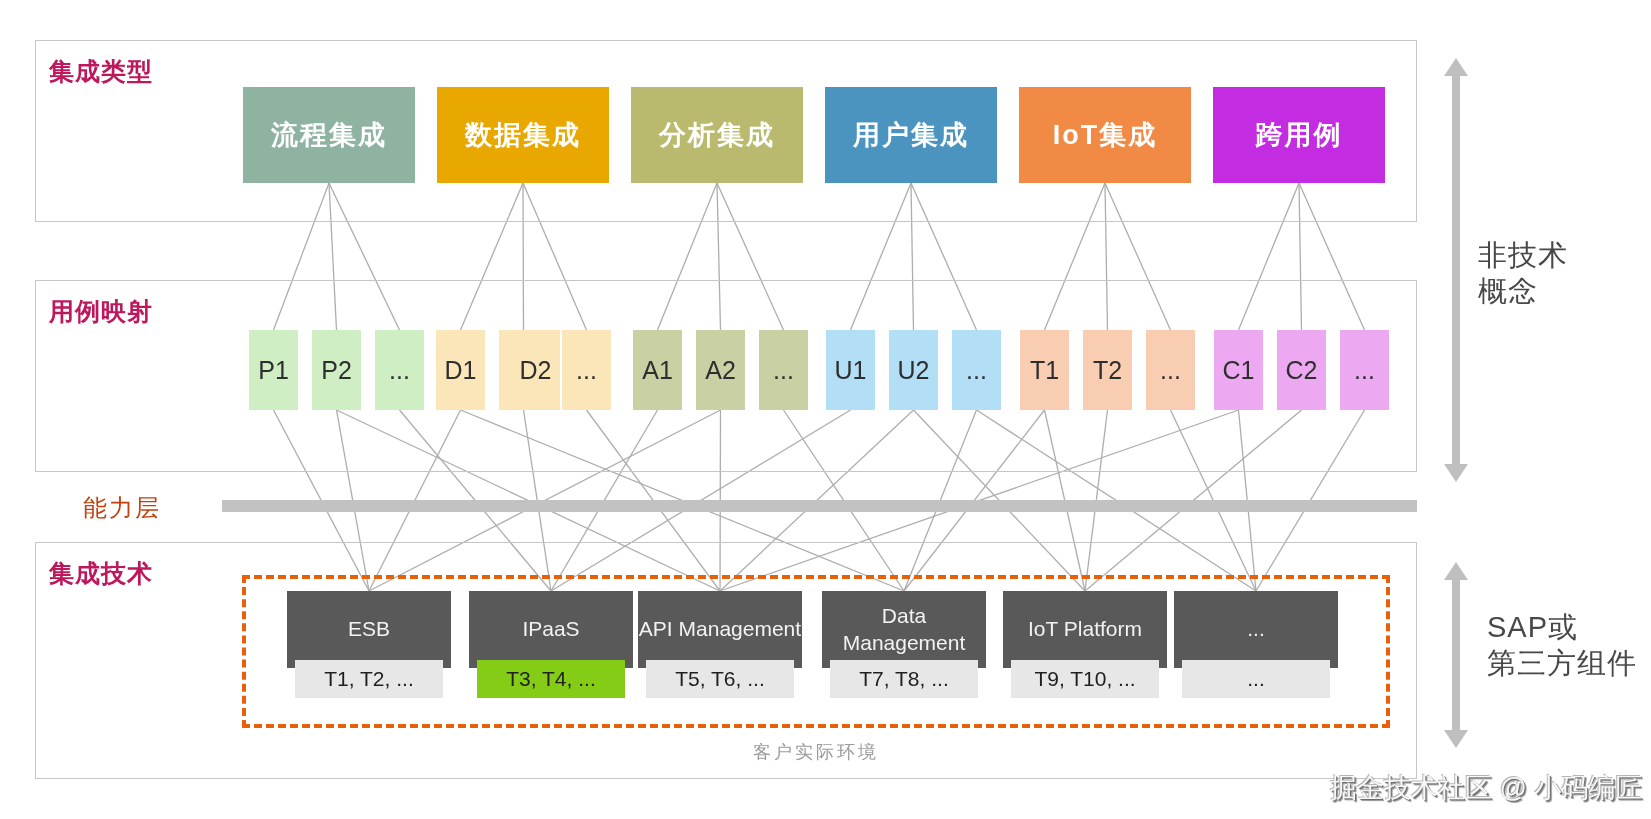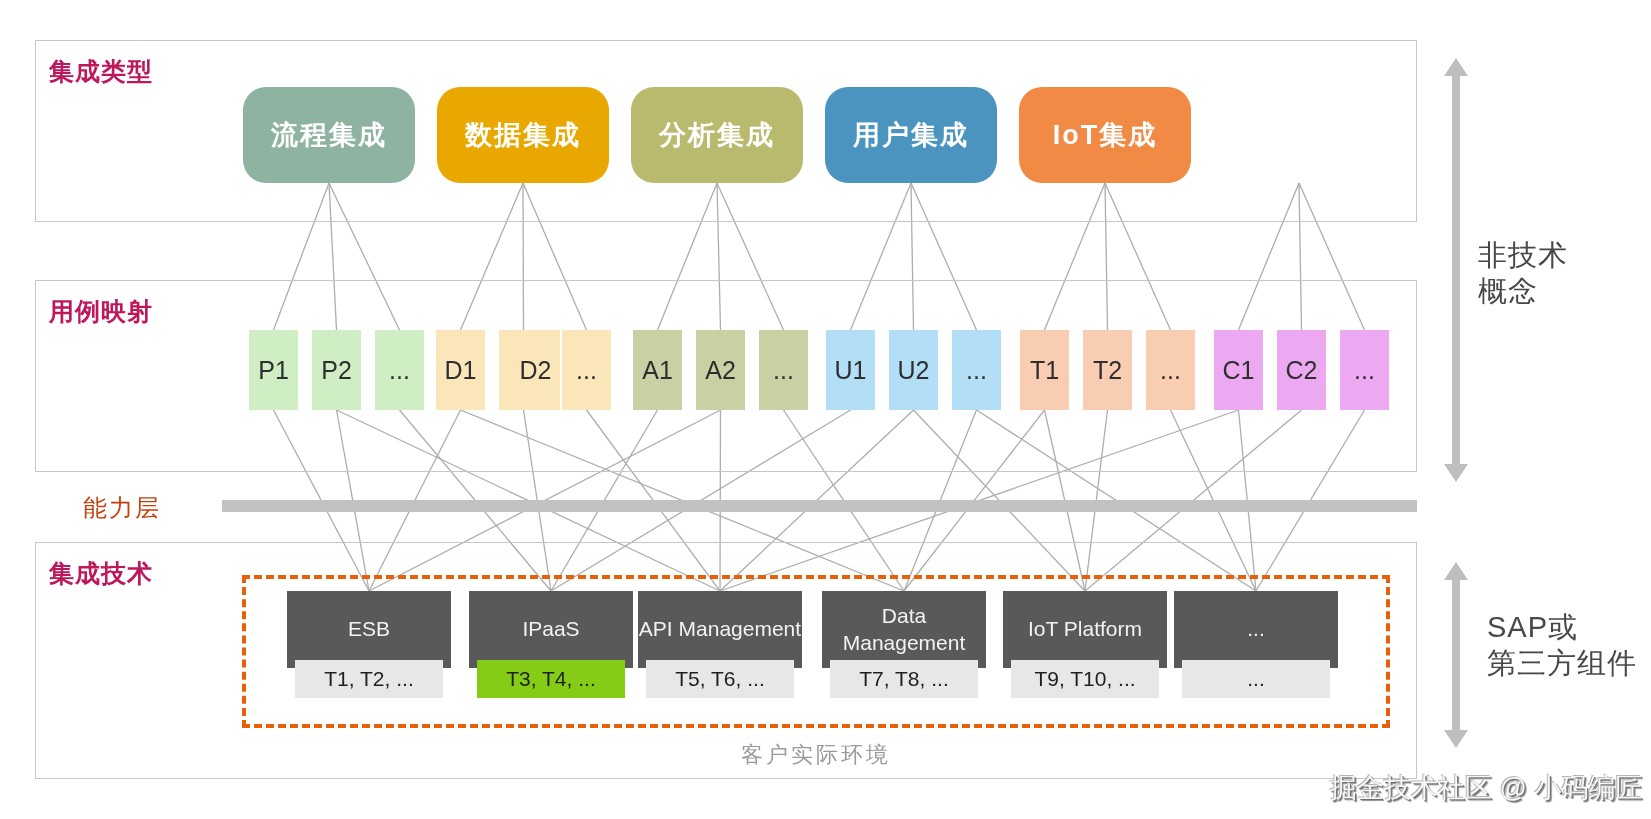--- a/index.html
+++ b/index.html
@@ -6,33 +6,33 @@
   body{font-family:"Liberation Sans","DejaVu Sans",sans-serif;}
   .canvas{position:relative;width:1651px;height:819px;background:#ffffff;overflow:hidden;}
 
   .frame{position:absolute;left:35px;width:1382px;border:1.5px solid #c6c6c6;background:transparent;box-sizing:border-box;}
   #frame-types{top:40px;height:182px;}
   #frame-usecases{top:280px;height:192px;}
   #frame-tech{top:542px;height:237px;}
   .frame-title{position:absolute;left:13px;top:14px;font-size:25px;font-weight:bold;color:#be185d;letter-spacing:1px;}
 
   .type-box{position:absolute;top:87px;width:172px;height:96px;display:flex;align-items:center;justify-content:center;
-    color:#ffffff;font-size:27px;font-weight:bold;letter-spacing:2px;border-radius:23px;}
+    color:#ffffff;font-size:27px;font-weight:bold;letter-spacing:2px;}
   .chip{position:absolute;top:330px;width:49px;height:80px;display:flex;align-items:center;justify-content:center;
     color:#2e2e2e;font-size:25px;}
 
   #capability-label{position:absolute;left:83px;top:492px;font-size:24px;color:#c2410c;letter-spacing:2px;}
   #capability-bar{position:absolute;left:222px;top:500px;width:1195px;height:12px;background:#c2c2c2;}
 
   #env-box{position:absolute;left:242px;top:575px;width:1148px;height:153px;border:4.5px dashed #e8610a;box-sizing:border-box;}
   .tech-box{position:absolute;top:591px;width:164px;height:77px;display:flex;align-items:center;justify-content:center;
     text-align:center;color:#f2f2f2;font-size:21px;line-height:1.25;}
   .tag-chip{position:absolute;top:660px;width:148px;height:38px;display:flex;align-items:center;justify-content:center;
     color:#1f1f1f;font-size:21px;}
-  #env-caption{position:absolute;left:242px;top:740px;width:1148px;text-align:center;font-size:22px;color:#9a9a9a;letter-spacing:3px;}
+  #env-caption{position:absolute;left:242px;top:740px;width:1148px;text-align:center;font-size:18px;color:#9a9a9a;letter-spacing:3px;}
 
   .v-arrow{position:absolute;left:1444px;width:24px;}
   .v-arrow .shaft{position:absolute;left:8px;top:15px;bottom:15px;width:8px;background:#bfbfbf;}
   .v-arrow .head-up{position:absolute;left:0;top:0;width:0;height:0;
     border-left:12px solid transparent;border-right:12px solid transparent;border-bottom:18px solid #bfbfbf;}
   .v-arrow .head-down{position:absolute;left:0;bottom:0;width:0;height:0;
     border-left:12px solid transparent;border-right:12px solid transparent;border-top:18px solid #bfbfbf;}
   #arrow-top{top:58px;height:424px;}
   #arrow-bottom{top:562px;height:186px;}
 
@@ -99,20 +99,21 @@
     </svg>
 
   <div class="frame" id="frame-types">
     <div class="frame-title">集成类型</div>
   </div>
   <div class="type-box" style="left: 243px; background: rgb(143, 179, 161);">流程集成</div>
   <div class="type-box" style="left: 437px; background: rgb(233, 168, 0);">数据集成</div>
   <div class="type-box" style="left: 631px; background: rgb(185, 186, 109);">分析集成</div>
   <div class="type-box" style="left: 825px; background: rgb(74, 148, 191);">用户集成</div>
   <div class="type-box" style="left: 1019px; background: rgb(241, 138, 69);">IoT集成</div>
+  <div class="type-box" style="left: 1213px; background: rgb(195, 44, 224);">跨用例</div>
 
   <div class="frame" id="frame-usecases">
     <div class="frame-title">用例映射</div>
   </div>
 
   <div class="chip" style="left: 249px; background: rgb(207, 238, 196);">P1</div>
   <div class="chip" style="left: 312px; background: rgb(207, 238, 196);">P2</div>
   <div class="chip" style="left: 375px; background: rgb(207, 238, 196);">...</div>
   <div class="chip" style="left: 436px; background: rgb(251, 230, 186);">D1</div>
   <div class="chip" style="left: 499px; background: rgb(251, 230, 186); padding-left: 12px;">D2</div>

